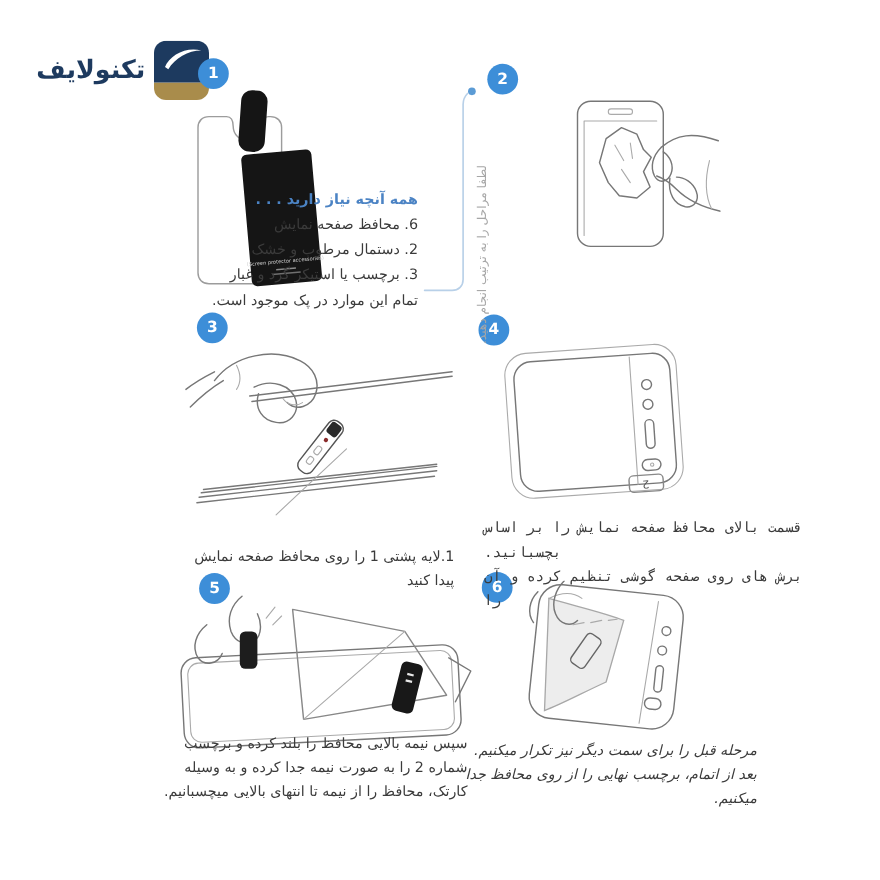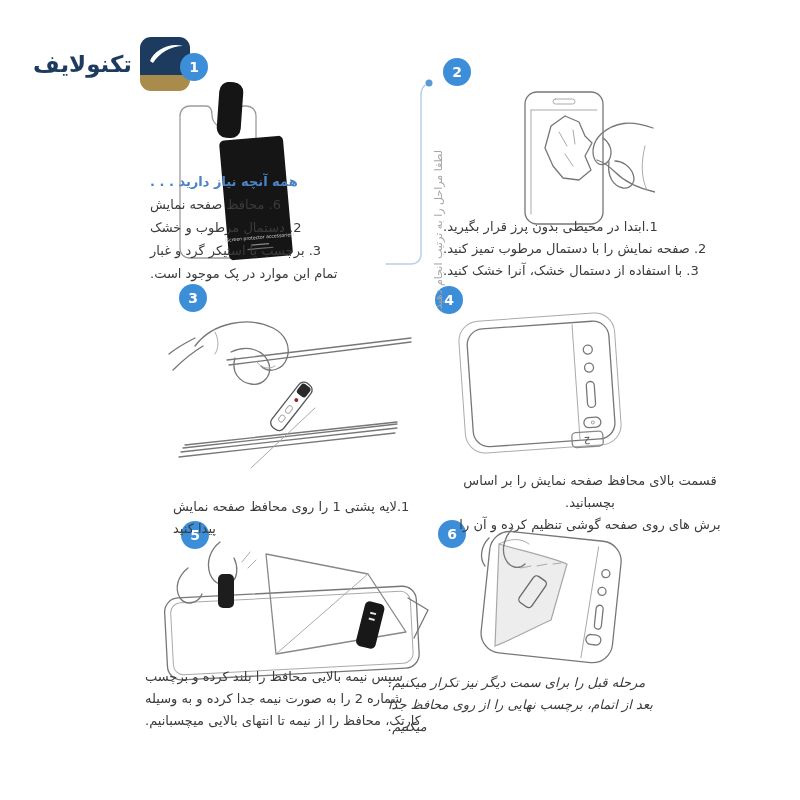--- a/index.html
+++ b/index.html
@@ -8,22 +8,22 @@
   
   .logo{position:absolute;left:33px;top:36px;display:flex;align-items:center;gap:8px;}
   .logo-text{font-size:23px;font-weight:bold;color:#1d3a5f;line-height:56px;}
   .logo-mark{width:50px;height:54px;border-radius:11px;overflow:hidden;display:flex;flex-direction:column;}
   .logo-mark .top{flex:0 0 62%;background:#1d3a5f;position:relative;}
   .logo-mark .bot{flex:1;background:#a98c4b;}
   
   .stepnum{position:absolute;width:28px;height:28px;border-radius:50%;background:#3d8ed8;color:#fff;
            font-size:14px;font-weight:bold;display:flex;align-items:center;justify-content:center;}
   
-  .ptext{position:absolute;direction:rtl;text-align:left;color:#3b3b3b;font-size:13px;line-height:23px;}
-  .ptext.center{text-align:center;}
+  .ptext{position:absolute;direction:rtl;text-align:right;color:#3b3b3b;font-size:13px;line-height:23px;}
+  .ptext.center{text-align:left;font-family:Liberation Mono, monospace;}
   .ptext .hd{color:#4b83c4;font-weight:bold;}
   
   .vnote{position:absolute;left:432px;top:300px;width:150px;height:16px;
          transform:rotate(-90deg);transform-origin:top left;
          direction:rtl;text-align:right;font-size:11px;color:#a6a6a6;white-space:nowrap;}
   .illus{position:absolute;}
   .sketch{stroke:#777;fill:none;stroke-width:1.3;stroke-linecap:round;stroke-linejoin:round;}
   .sketch-light{stroke:#aaa;fill:none;stroke-width:1;stroke-linecap:round;stroke-linejoin:round;}
 </style>
 </head>
@@ -83,25 +83,20 @@
     <path class="sketch" fill="#ffffff" d="M56,38 L70,28 L84,34 L90,48 L97,55 L90,68 L96,82 L84,92 L68,90 L58,78 L50,60 Z"></path>
     <path class="sketch-light" d="M64,44 L72,58 M78,42 L80,56 M70,66 L78,78"></path>
     <g>
       <path class="sketch" d="M158,40 C135,32 120,34 106,46 C98,54 96,64 100,72 C104,79 112,78 115,70 C118,62 114,54 108,50"></path>
       <path class="sketch" d="M160,104 C142,100 128,92 120,84 C114,78 108,74 102,72"></path>
       <path class="sketch" d="M114,74 C112,88 118,98 128,100 C136,101 141,94 138,86 C135,78 127,73 120,73"></path>
       <path class="sketch-light" d="M150,58 C146,74 146,90 152,102"></path>
     </g>
   </svg>
 
-  <div class="ptext" style="right:77px;top:216px;width:280px;line-height:22px;">
-    <div>1.ابتدا در محیطی بدون پرز قرار بگیرید.</div>
-    <div>2. صفحه نمایش را با دستمال مرطوب تمیز کنید.</div>
-    <div>3. با استفاده از دستمال خشک، آنرا خشک کنید.</div>
-  </div>
 
   <svg class="illus" style="left:165px;top:310px;" width="250" height="160" viewBox="0 0 250 160">
     <path class="sketch" d="M62,50 L246,28 M64,55 L246,32"></path>
     <path class="sketch" d="M20,135 L232,112 M18,138 L232,114 M16,142 L232,118 M14,147 L230,123"></path>
     <path class="sketch-light" d="M150,98 L86,158"></path>
     <g transform="rotate(38 126 96)">
       <rect class="sketch" style="stroke:#555" x="119" y="68" width="15" height="56" rx="6" fill="#fff"></rect>
       <rect x="121" y="70" width="11" height="12" rx="3" fill="#2a2a2a"></rect>
       <rect class="sketch-light" x="124" y="96" width="5" height="8" rx="2"></rect>
       <rect class="sketch-light" x="124" y="108" width="5" height="7" rx="2"></rect>

